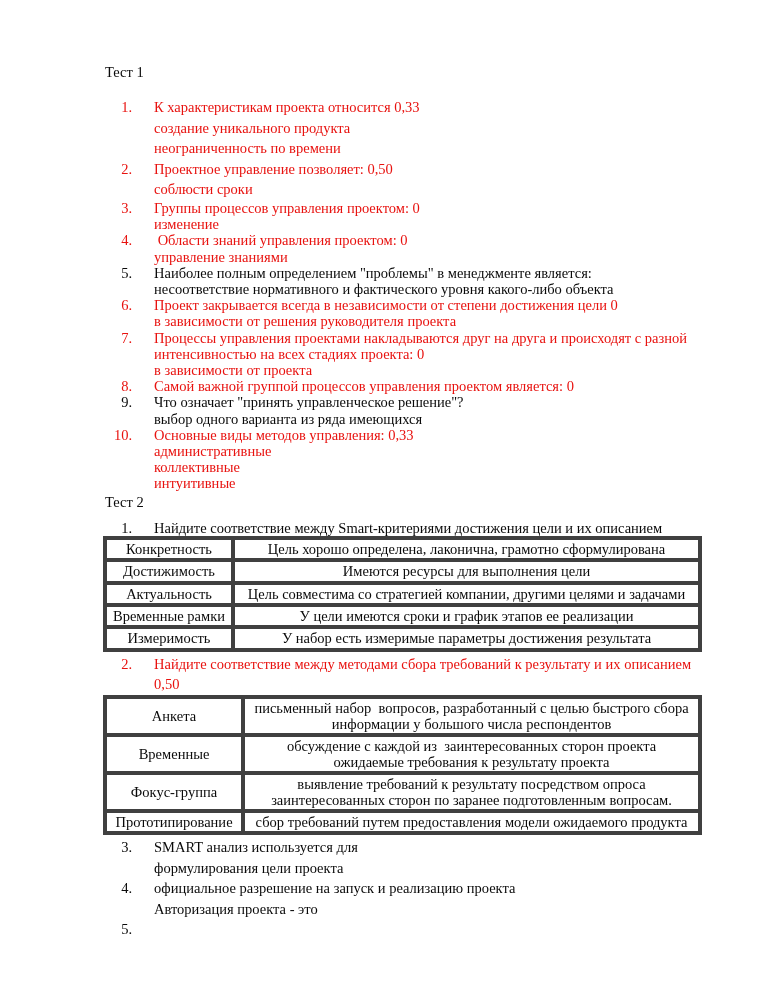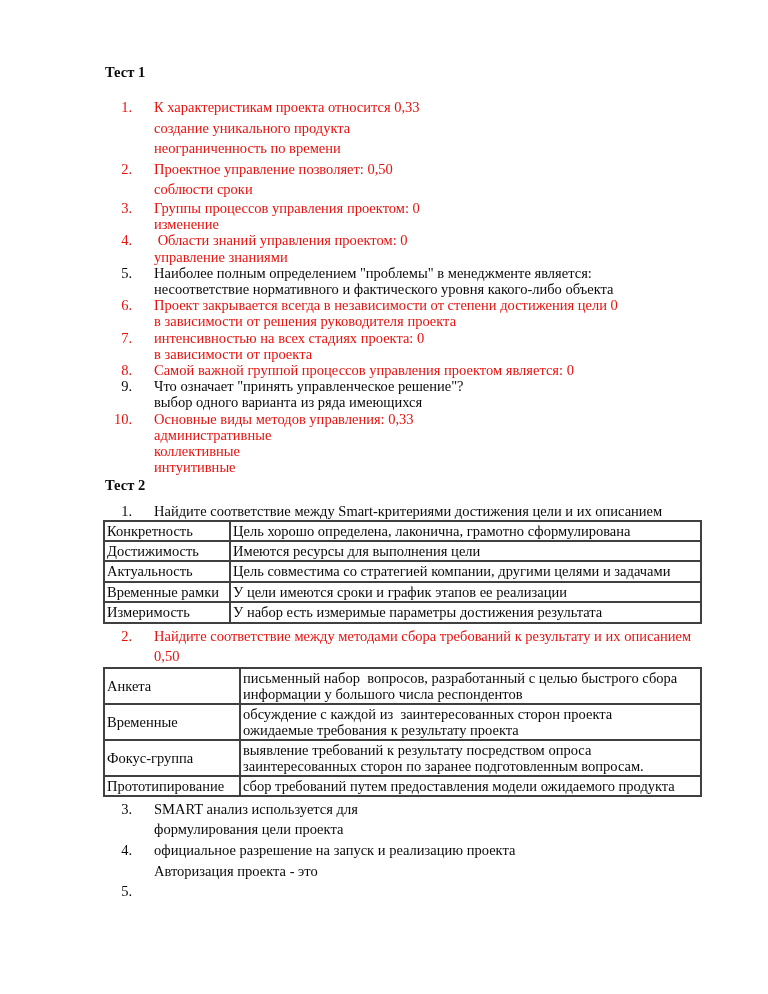--- a/index.html
+++ b/index.html
@@ -4,38 +4,38 @@
 <style>
   html,body{margin:0;padding:0;}
   body{
     width:768px;height:994px;background:#ffffff;overflow:hidden;
     font-family:"Liberation Serif","DejaVu Serif",serif;
     font-size:14.5px;color:#0a0a0a;
     -webkit-font-smoothing:antialiased;
   }
   .page{padding-top:64px;}
   .section-title{
-    margin:0 0 0 105px;font-size:14.5px;font-weight:bold;line-height:16px;
+    margin:0 0 0 105px;font-size:14.5px;font-weight:normal;line-height:16px;
   }
   .list{margin-top:17px;}
   .q-item{display:flex;margin-left:105px;}
   .q-item .num{
     flex:0 0 27px;text-align:right;white-space:pre;
   }
   .q-item .text{margin-left:22px;}
   .q-item .line{white-space:pre;}
   .wide .num,.wide .line{line-height:20.6px;}
   .tight .num,.tight .line{line-height:16.2px;}
   .red{color:#e8120f;}
   .match-table{
     border-collapse:collapse;table-layout:fixed;
     width:599px;margin-left:103px;
   }
   .match-table td{
-    border:2px solid #404040;padding:0 2px;vertical-align:middle;
+    border:4px solid #404040;padding:0 2px;vertical-align:middle;text-align:center;
   }
   .match-table .cell-line{white-space:pre;}
   .t1 td{line-height:18.4px;}
   .t1 td.term{width:120px;}
   .t2 td{line-height:16px;padding:1px 2px;}
   .t2 td.term{width:130px;}
   .mt2{margin-top:2px;}
   .mt10{margin-top:10px;}
 </style>
 </head>
@@ -92,20 +92,21 @@
       <span class="num">6.</span>
       <div class="text">
         <div class="line">Проект закрывается всегда в независимости от степени достижения цели 0</div>
         <div class="line">в зависимости от решения руководителя проекта</div>
       </div>
     </div>
 
     <div class="q-item tight red">
       <span class="num">7.</span>
       <div class="text">
+        <div class="line">Процессы управления проектами накладываются друг на друга и происходят с разной</div>
         <div class="line">интенсивностью на всех стадиях проекта: 0</div>
         <div class="line">в зависимости от проекта</div>
       </div>
     </div>
 
     <div class="q-item tight red">
       <span class="num">8.</span>
       <div class="text">
         <div class="line">Самой важной группой процессов управления проектом является: 0</div>
       </div>

